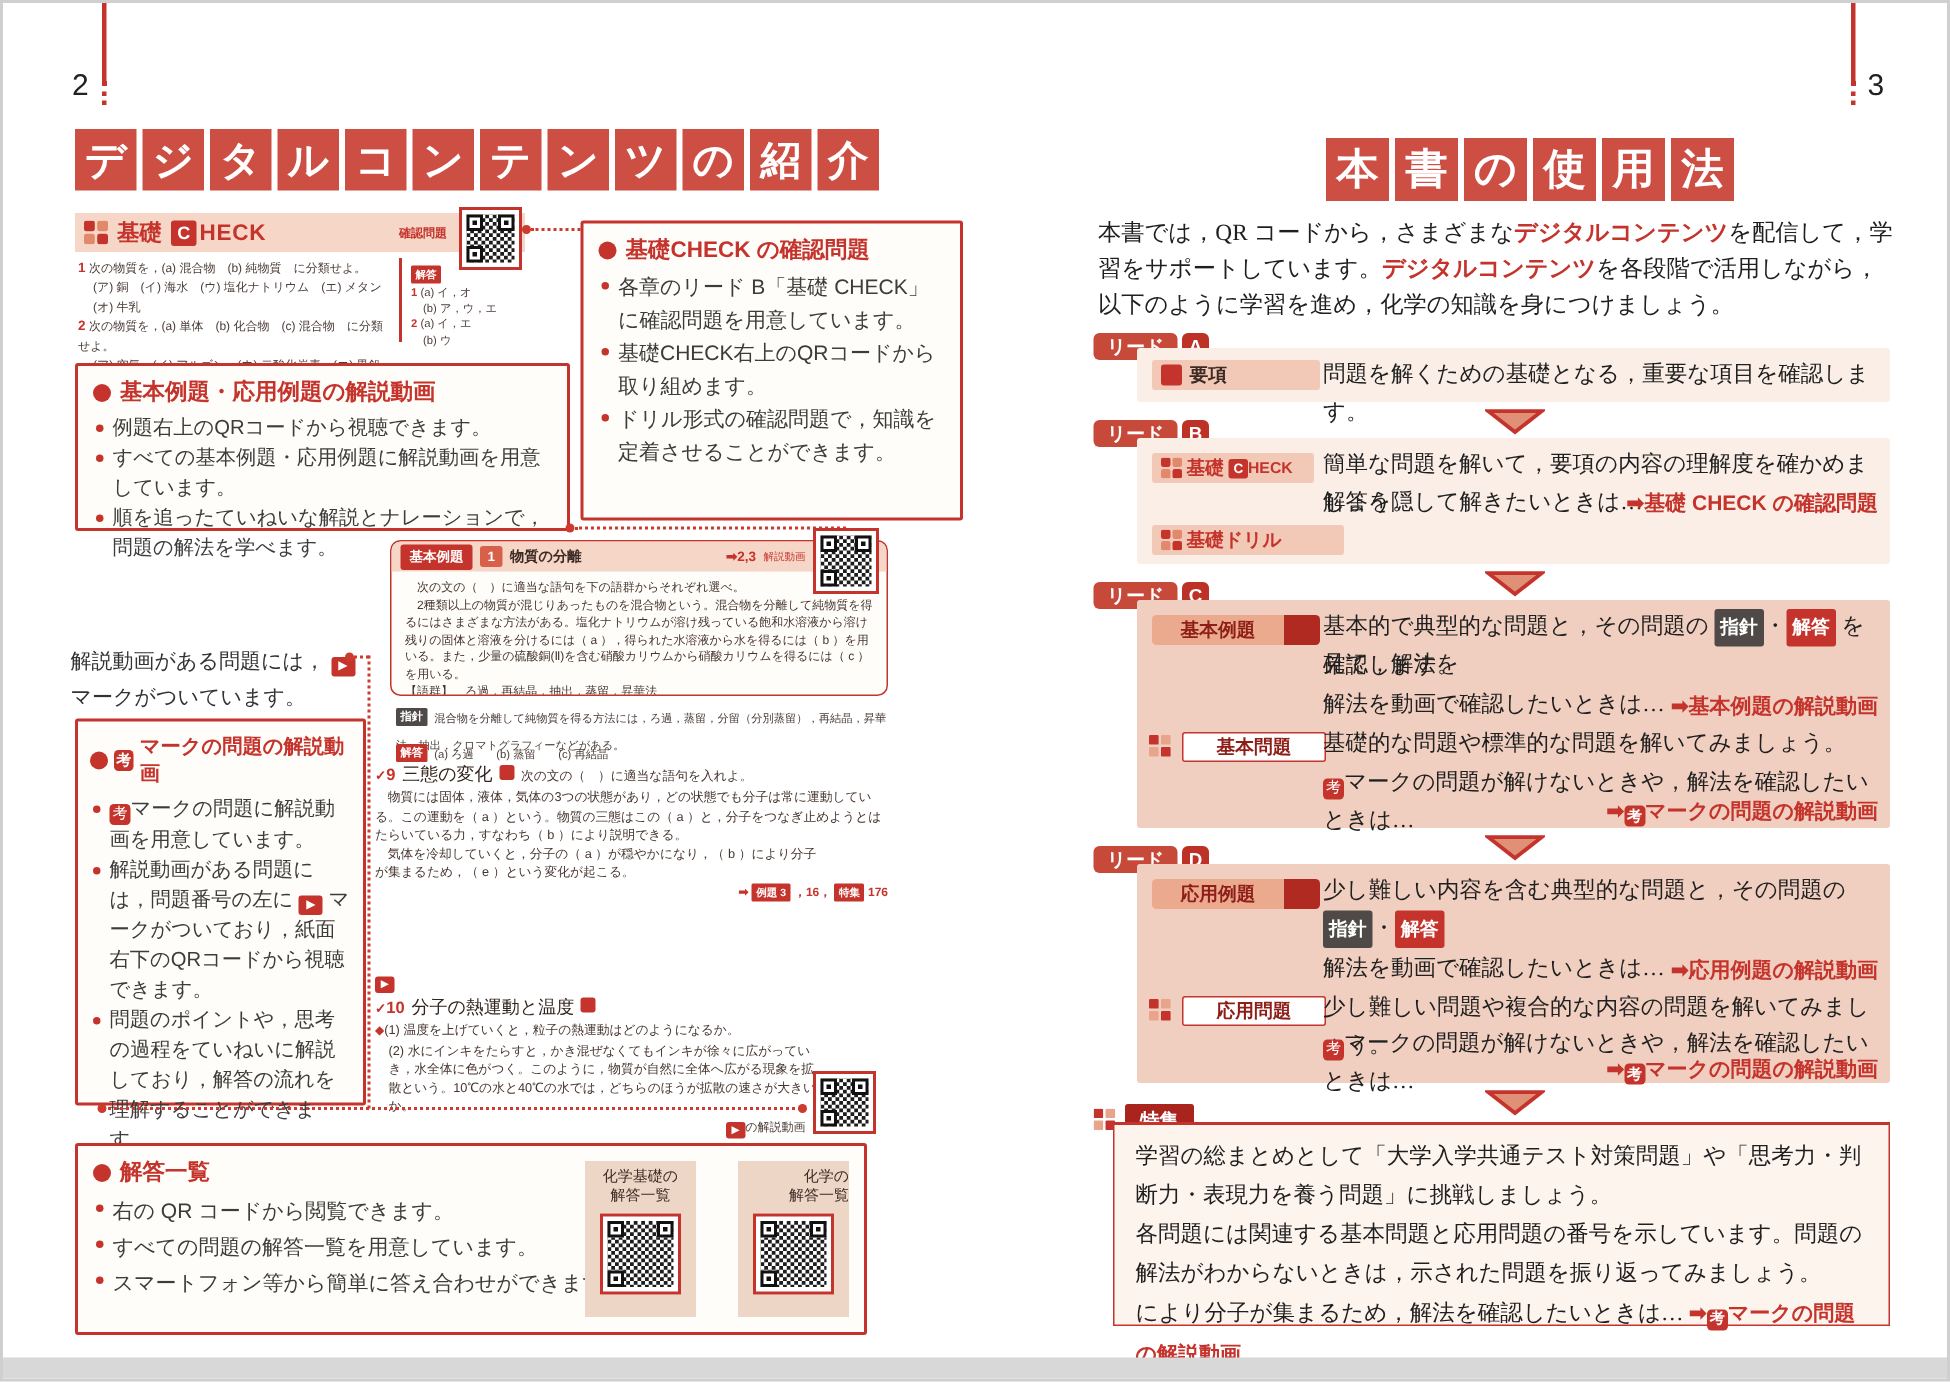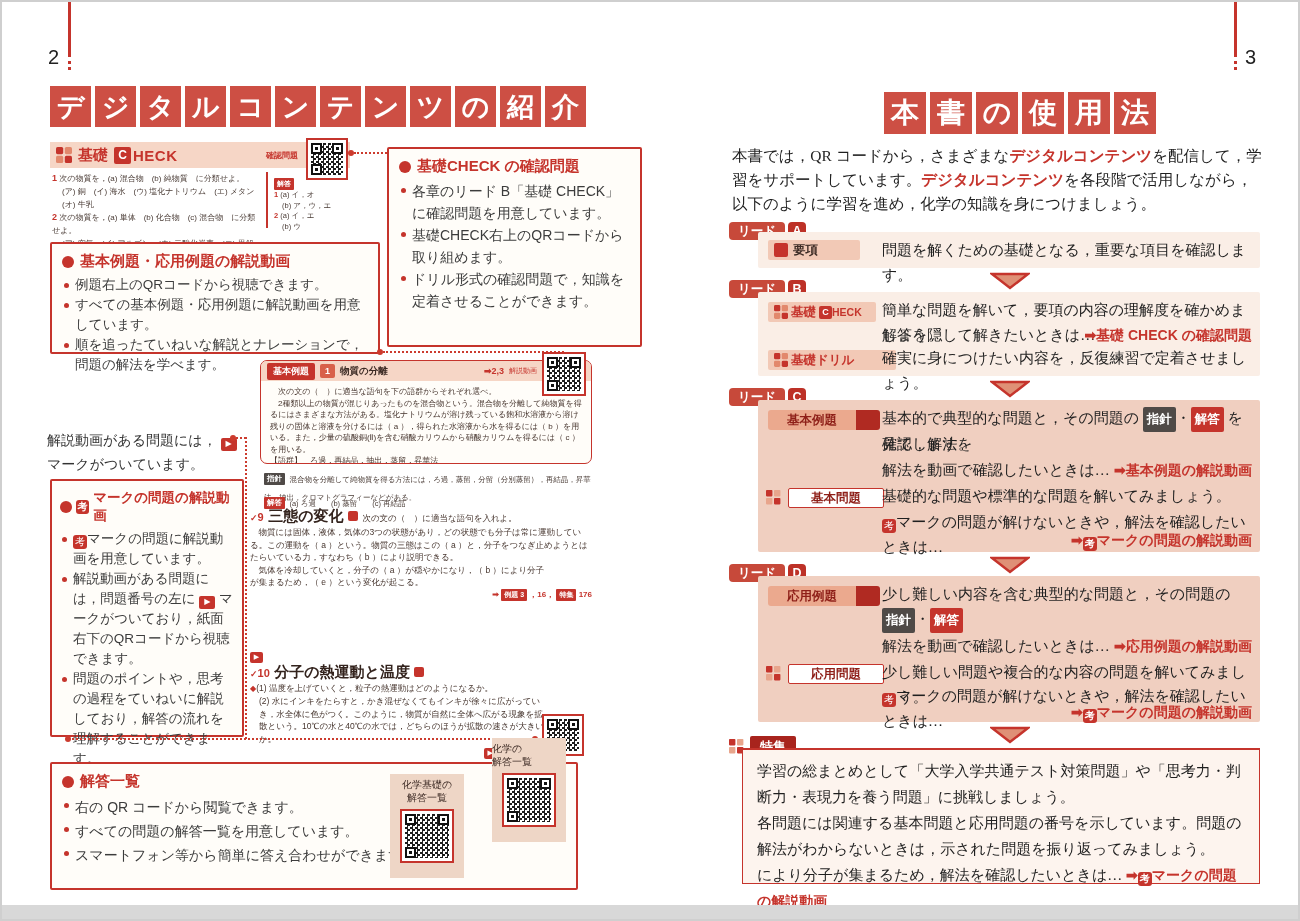--- a/index.html
+++ b/index.html
@@ -68,21 +68,21 @@
   .ex-ref{color:var(--red);font-weight:bold;font-size:9px;margin-left:auto}
   .ex-video{color:var(--red);font-size:7px;margin-right:48px}
   .ex-body{padding:5px 9px;font-size:8px;line-height:11.5px;color:#46352e}
   .sbadge{display:inline-block;background:#4f4a47;color:#fff;font-size:7.5px;font-weight:bold;padding:1px 3px;border-radius:1px;vertical-align:1px}
   .sbadge.red{background:var(--red)}
   .stext{font-size:7.5px;line-height:10.5px;color:#4a3c36}
 
   
   .chk{color:var(--red);font-size:9px;font-weight:bold}
   .pnum{color:var(--red);font-weight:bold;font-size:11px}
-  .ptitle{font-weight:bold;font-size:15px;color:#33231d}
+  .ptitle{font-weight:normal;font-size:12px;color:#33231d}
   .pbody{font-size:8.5px;line-height:12.5px;color:#46352e}
   .refline{font-size:8px;color:var(--red);font-weight:bold;text-align:right}
   .refbadge{display:inline-block;background:var(--red);color:#fff;font-size:7px;font-weight:bold;padding:1px 3px;border-radius:1px}
   .diam{color:var(--red);font-size:8px}
 
   
   .serif{font-family:"Liberation Serif",serif}
   .intro{font-size:15.5px;line-height:24px;color:#1f1f1f}
   .redtxt{color:var(--red);font-weight:bold}
   .lead-badge{display:flex;gap:3px;align-items:center}
@@ -321,21 +321,21 @@
 <div class="abs" style="left:388px;top:772px;width:74px;height:104px;background:#eed6c6;text-align:center;padding-top:4px">
   <div style="font-size:10px;color:#3c2a24;line-height:13px"><span>化学基礎の</span><br><span>解答一覧</span></div>
   <div class="qrwrap" style="width:54px;height:54px;margin:5px auto 0">
       <div class="qr">
         <b class="tl"></b>
         <b class="tr"></b>
         <b class="bl"></b>
       </div>
     </div>
 </div>
-<div class="abs" style="left:490px;top:736px;width:74px;height:104px;background:#eed6c6;text-align:left;padding-top:4px">
+<div class="abs" style="left:490px;top:772px;width:74px;height:104px;background:#eed6c6;text-align:right;padding-top:4px">
   <div style="font-size:10px;color:#3c2a24;line-height:13px"><span>化学の</span><br><span>解答一覧</span></div>
   <div class="qrwrap" style="width:54px;height:54px;margin:5px auto 0">
       <div class="qr">
         <b class="tl"></b>
         <b class="tr"></b>
         <b class="bl"></b>
       </div>
     </div>
 </div>
 
@@ -354,21 +354,21 @@
 
 <p class="abs intro serif" style="left:730px;top:142px;width:530px">
   <span>本書では，QR コードから，さまざまな</span><span class="redtxt">デジタルコンテンツ</span><span>を配信して，学習をサポートしています。</span><span class="redtxt">デジタルコンテンツ</span><span>を各段階で活用しながら，以下のように学習を進め，化学の知識を身につけましょう。</span>
 </p>
 
 <div class="abs lead-badge" style="left:727px;top:220px">
   <span class="w">リード</span>
     <span class="l">A</span>
 </div>
 <div class="abs sec" style="left:756px;top:230px;width:502px;height:36px">
-  <div class="abs lstrip" style="left:10px;top:8px;width:92px">
+  <div class="abs lstrip" style="left:10px;top:8px;width:112px">
       <span class="sq"></span>
       <span>要項</span>
     </div>
   <div class="abs rowtxt" style="left:124px;top:6px">問題を解くための基礎となる，重要な項目を確認します。</div>
 </div>
 <svg class="abs" style="left:988px;top:270px;width:40px;height:18px">
     <use href="#tri"></use>
   </svg>
 
 <div class="abs lead-badge" style="left:727px;top:278px">
@@ -386,21 +386,20 @@
   </div>
   <div class="abs rowtxt" style="left:124px;top:6px">簡単な問題を解いて，要項の内容の理解度を確かめましょう。</div>
   <div class="abs rowtxt" style="left:124px;top:31px">解答を隠して解きたいときは…</div>
   <div class="abs rlink" style="right:8px;top:35px">➡基礎 CHECK の確認問題</div>
   <div class="abs lstrip" style="left:10px;top:58px;width:128px;gap:3px">
     <svg class="ic14">
         <use href="#grid"></use>
       </svg>
     <span class="redw">基礎ドリル</span>
   </div>
-  <div class="abs rowtxt" style="left:124px;top:54px">確実に身につけたい内容を，反復練習で定着させましょう。</div>
 </div>
 <svg class="abs" style="left:988px;top:378px;width:40px;height:18px">
     <use href="#tri"></use>
   </svg>
 
 <div class="abs lead-badge" style="left:727px;top:386px">
   <span class="w">リード</span>
     <span class="l">C</span>
 </div>
 <div class="abs sec salmon" style="left:756px;top:398px;width:502px;height:152px">

